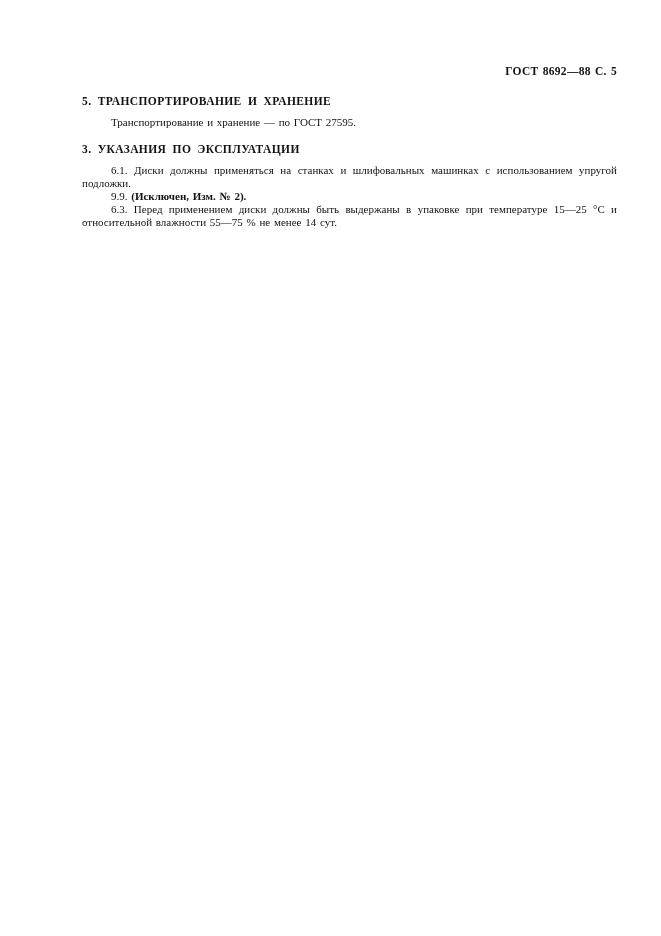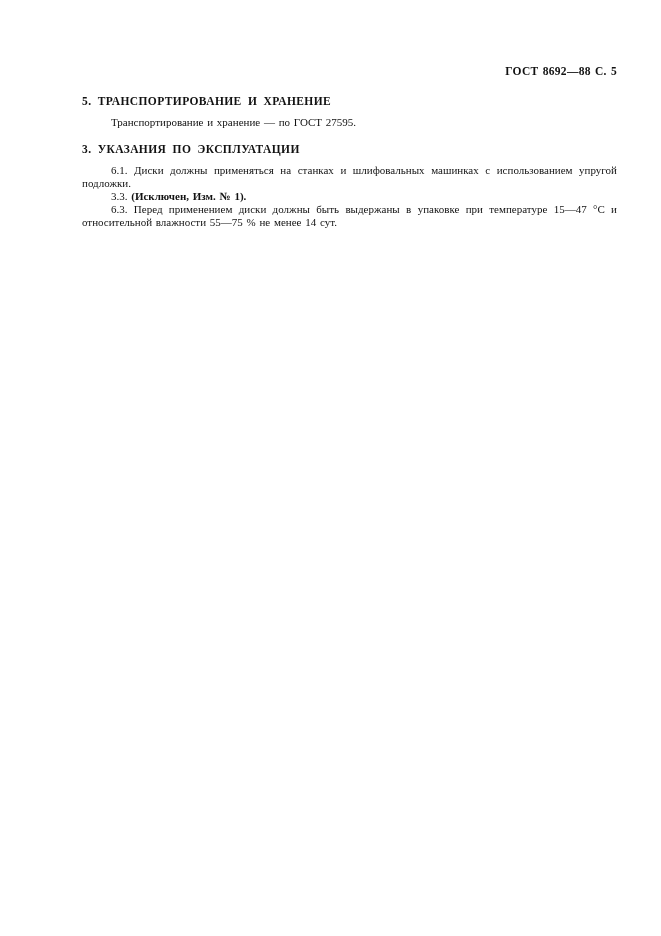--- a/index.html
+++ b/index.html
@@ -65,20 +65,20 @@
 
     <div class="sec-title sec5-title">5. ТРАНСПОРТИРОВАНИЕ И ХРАНЕНИЕ</div>
 
     <p class="p-body indent sec5-para">Транспортирование и хранение — по ГОСТ 27595.</p>
 
     <div class="sec-title sec6-title">3. УКАЗАНИЯ ПО ЭКСПЛУАТАЦИИ</div>
 
     <div class="sec6-body">
       <p class="p-body indent">6.1. Диски должны применяться на станках и шлифовальных машинках с использованием упругой подложки.</p>
 
-      <p class="p-body indent"><span>3.3. </span><span class="bold">(Исключен, Изм. № 1).</span></p>
+      <p class="p-body indent"><span>9.9. </span><span class="bold">(Исключен, Изм. № 2).</span></p>
 
-      <p class="p-body indent">6.3. Перед применением диски должны быть выдержаны в упаковке при температуре 15—47 °С и относительной влажности 55—75 % не менее 14 сут.</p>
+      <p class="p-body indent">6.3. Перед применением диски должны быть выдержаны в упаковке при температуре 15—25 °С и относительной влажности 55—75 % не менее 14 сут.</p>
 
     </div>
 
   </div>
 </div>
 
 </body></html>

